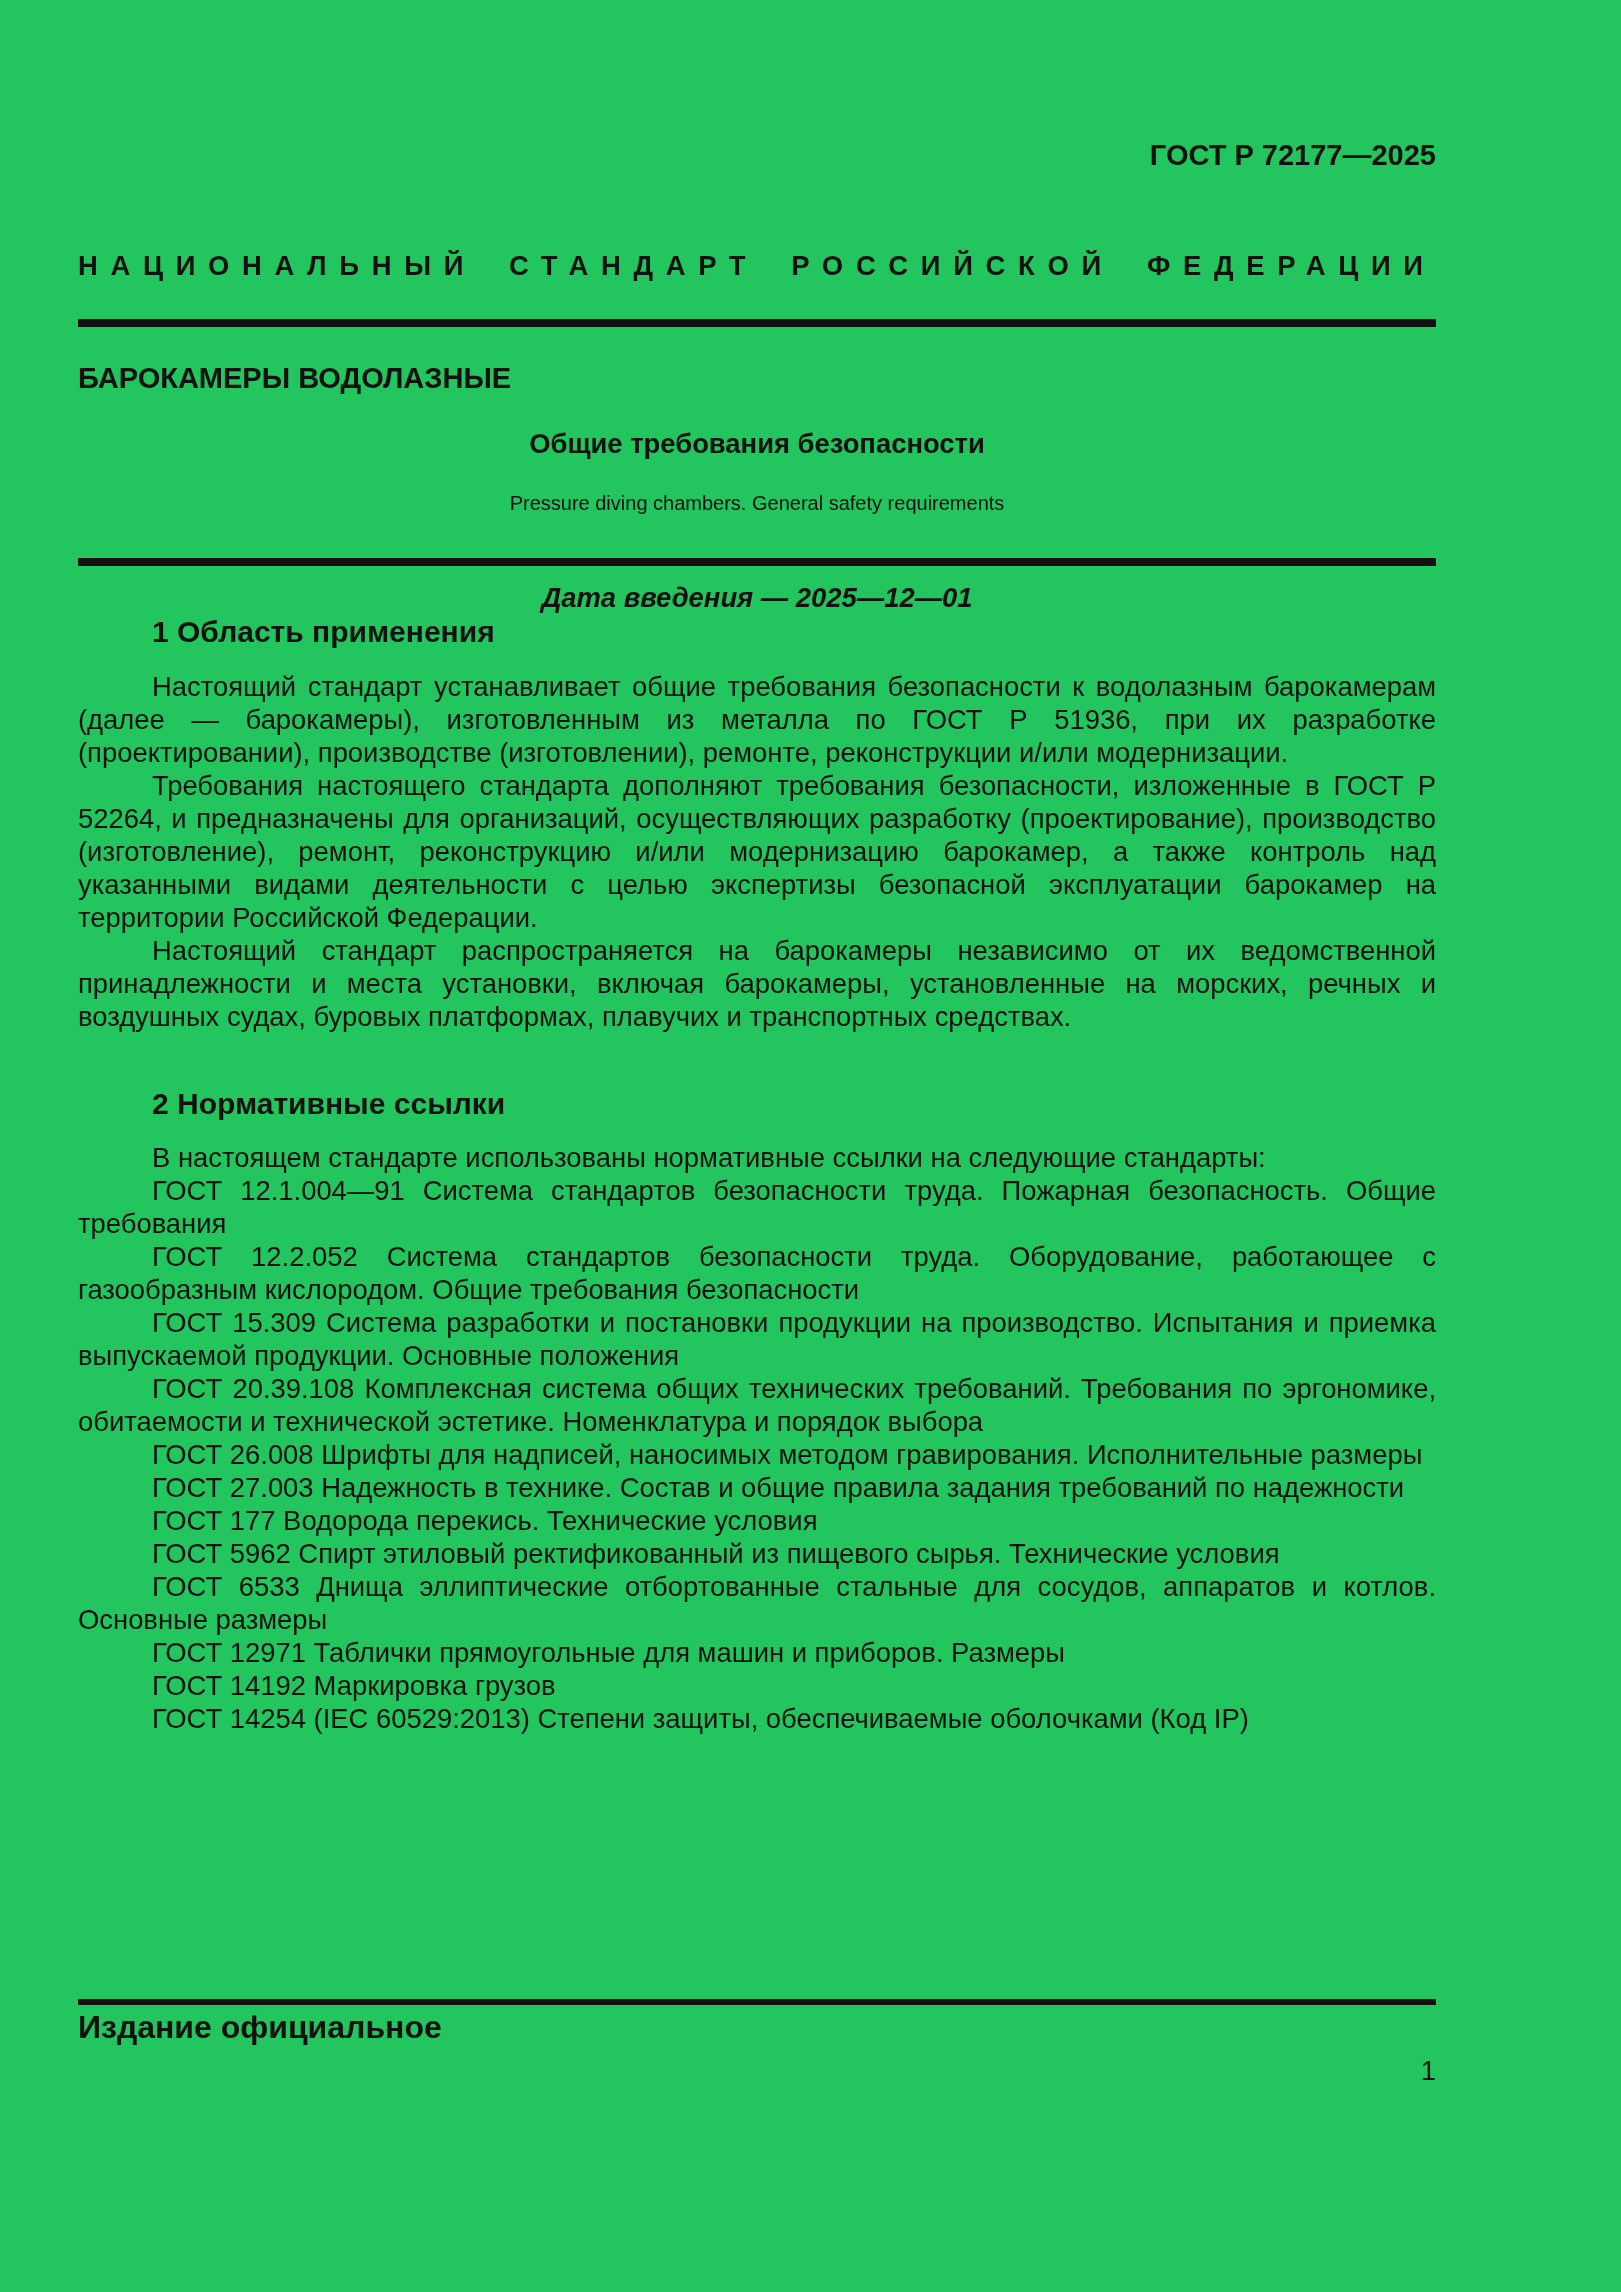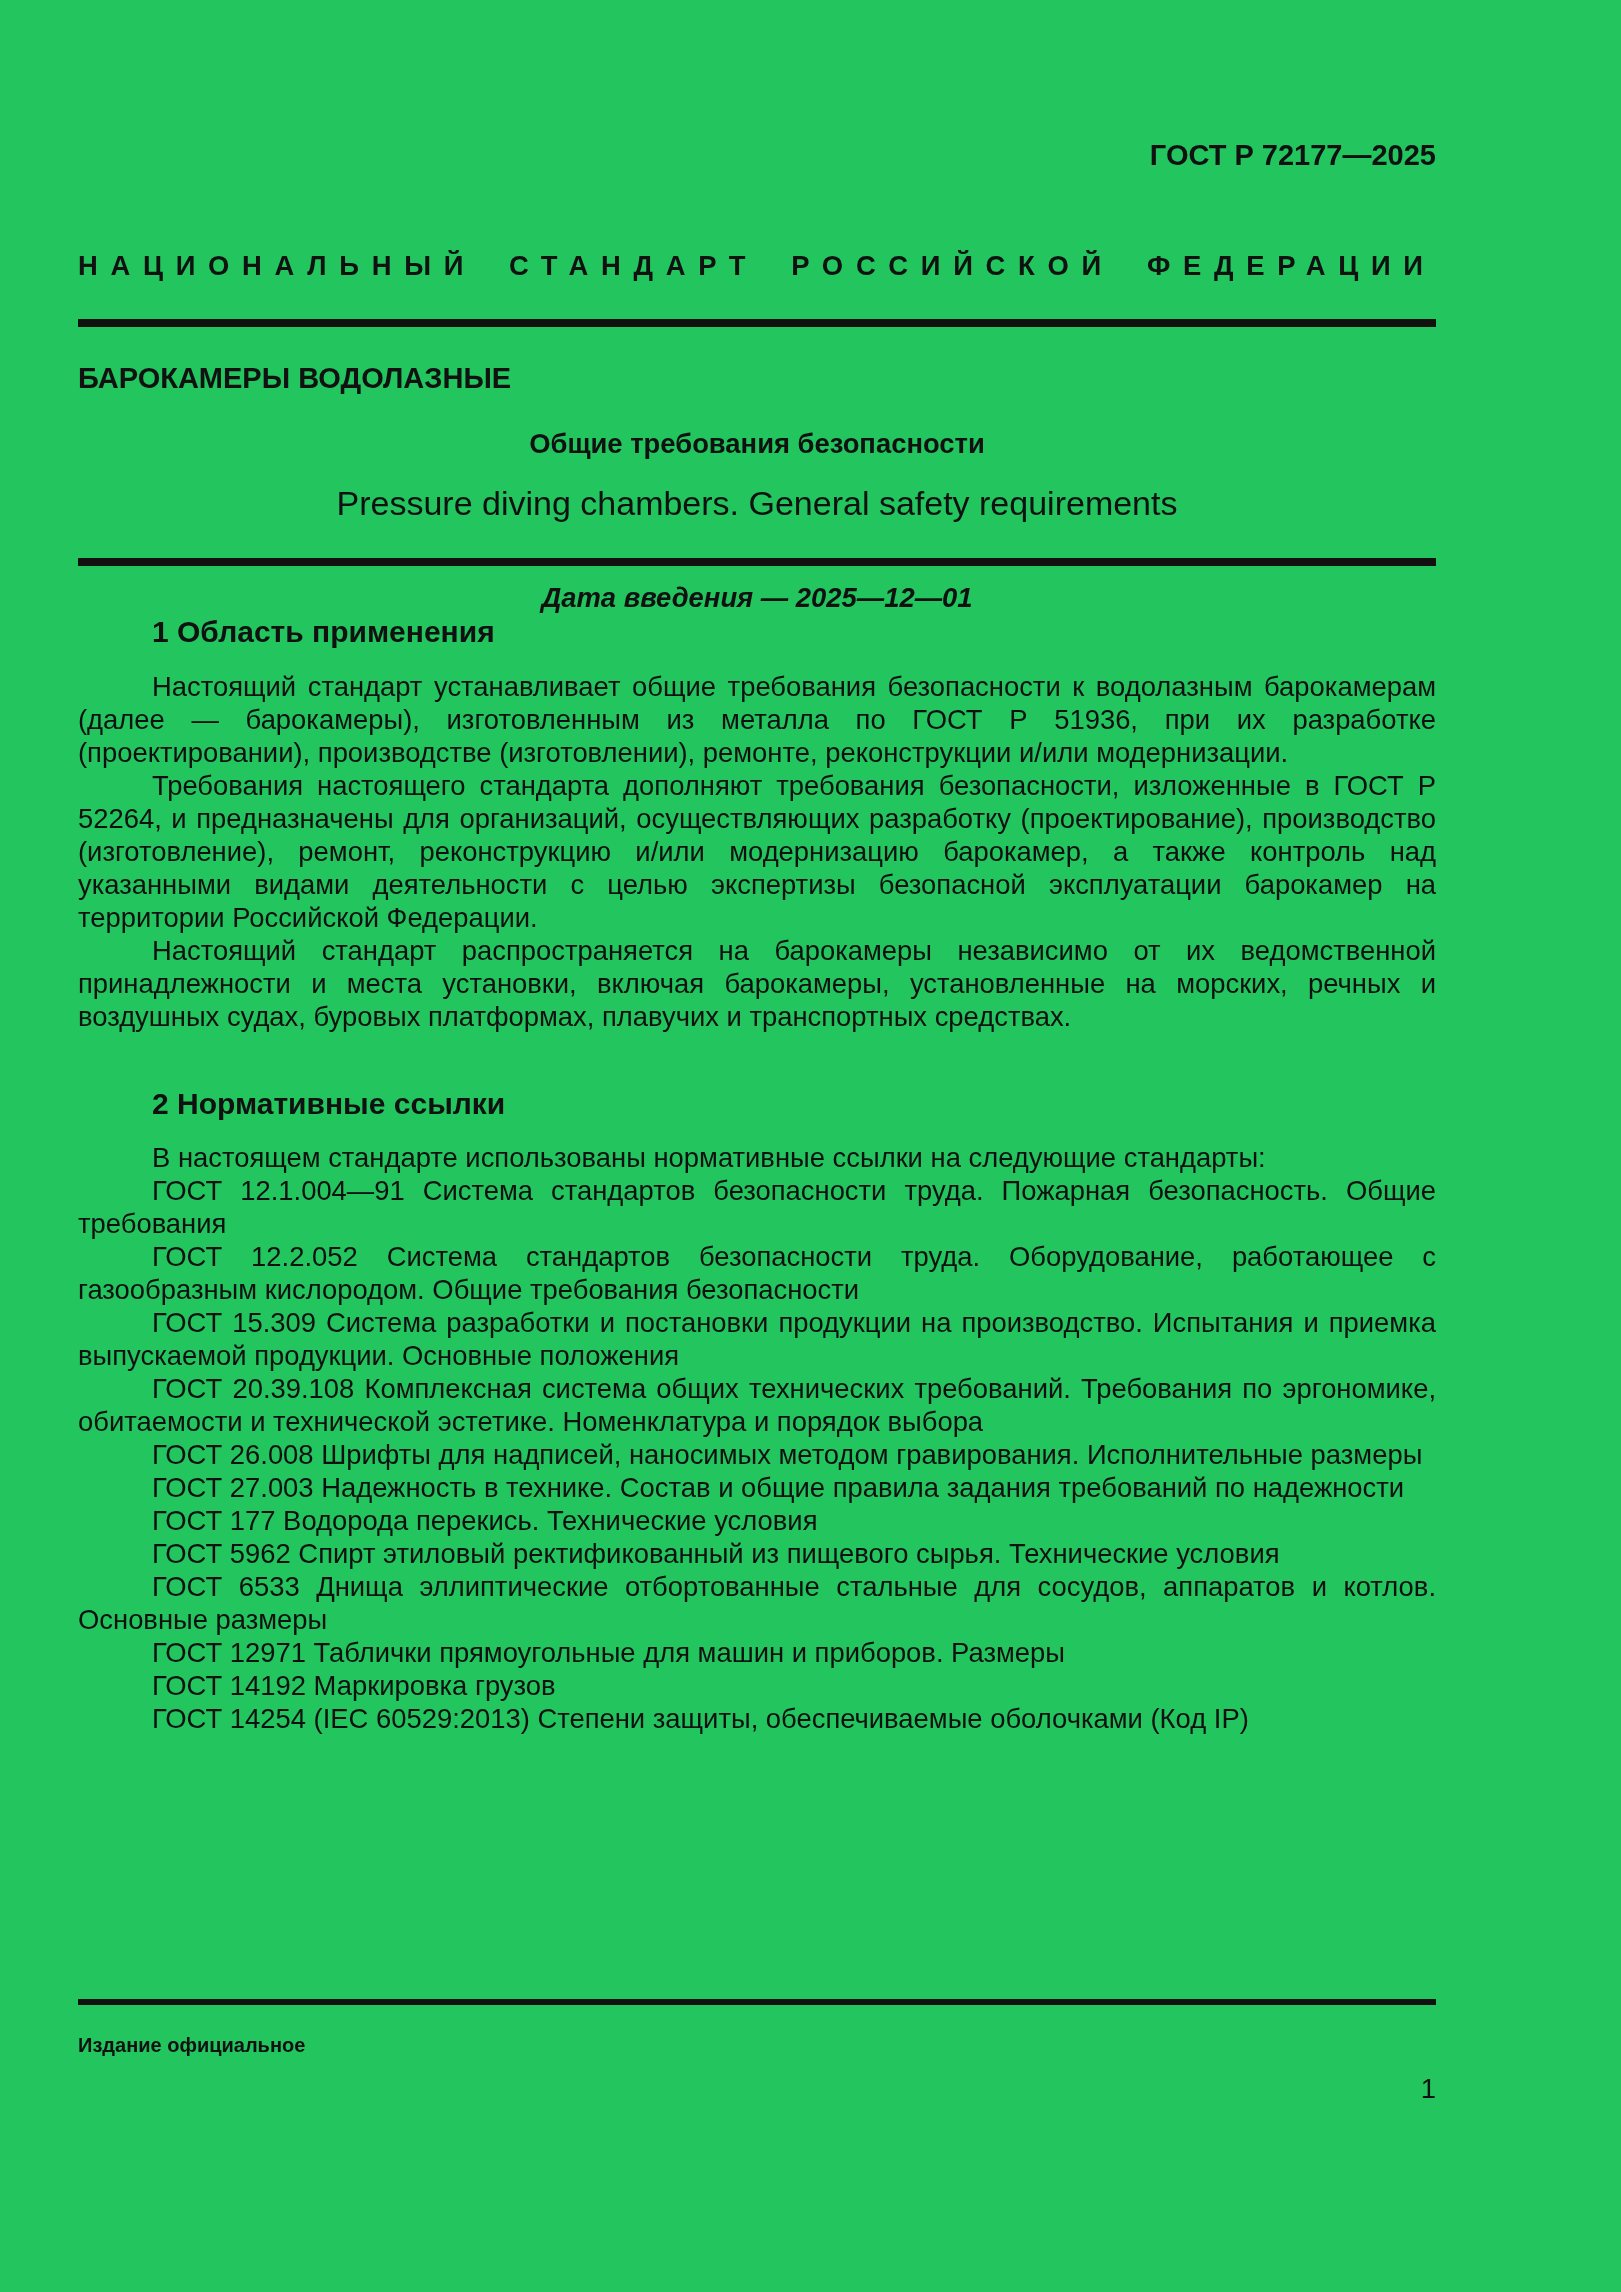--- a/index.html
+++ b/index.html
@@ -47,21 +47,21 @@
   .title-sub {
     margin-top: 33px;
     text-align: center;
     font-weight: bold;
     font-size: 27.4px;
     line-height: 31px;
   }
   .title-en {
     margin-top: 29px;
     text-align: center;
-    font-size: 34px;
+    font-size: 20px;
     line-height: 31px;
   }
   .intro-date {
     margin-top: 15.7px;
     text-align: center;
     font-weight: bold;
     font-size: 27.4px;
     line-height: 33px;
     font-style: italic;
   }
@@ -83,23 +83,23 @@
     line-height: 33px;
   }
   .footer {
     position: absolute;
     left: 78px;
     top: 1999px;
     width: 1358px;
   }
   .footer-rule { height: 5.9px; background: #111111; width: 100%; }
   .footer-note {
-    margin-top: 25px;
+    margin-top: 7px;
     font-weight: bold;
-    font-size: 20px;
+    font-size: 32px;
     line-height: 31px;
   }
   .page-num {
     margin-top: 11.8px;
     text-align: right;
     font-size: 27.4px;
     line-height: 31px;
   }
 </style>
 </head>

